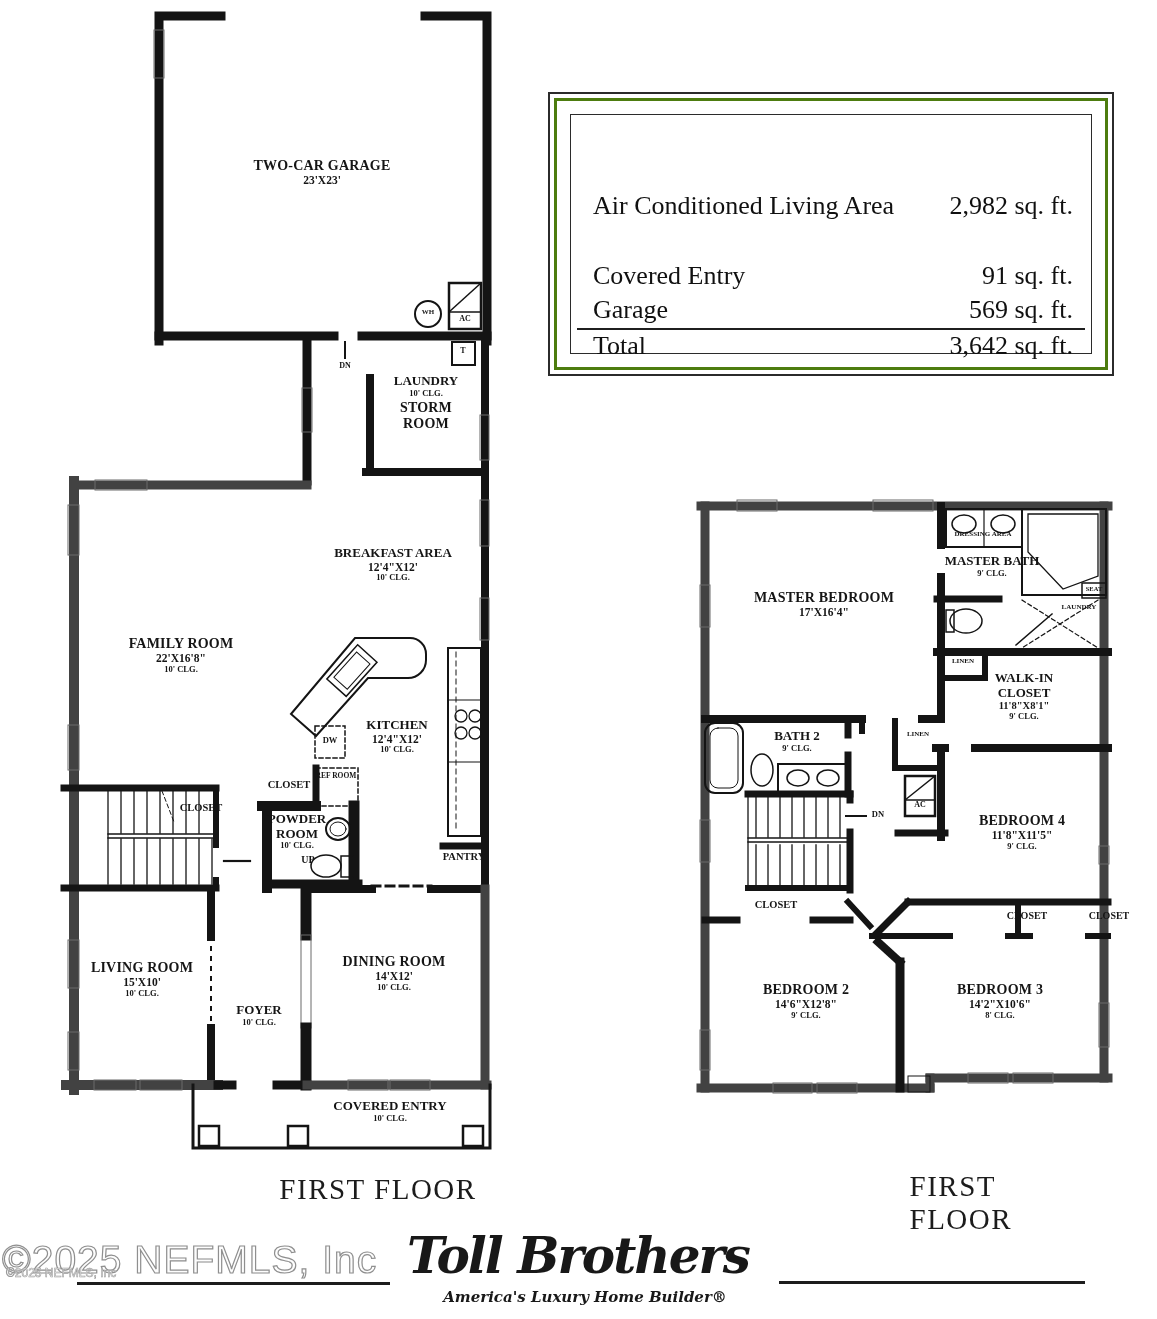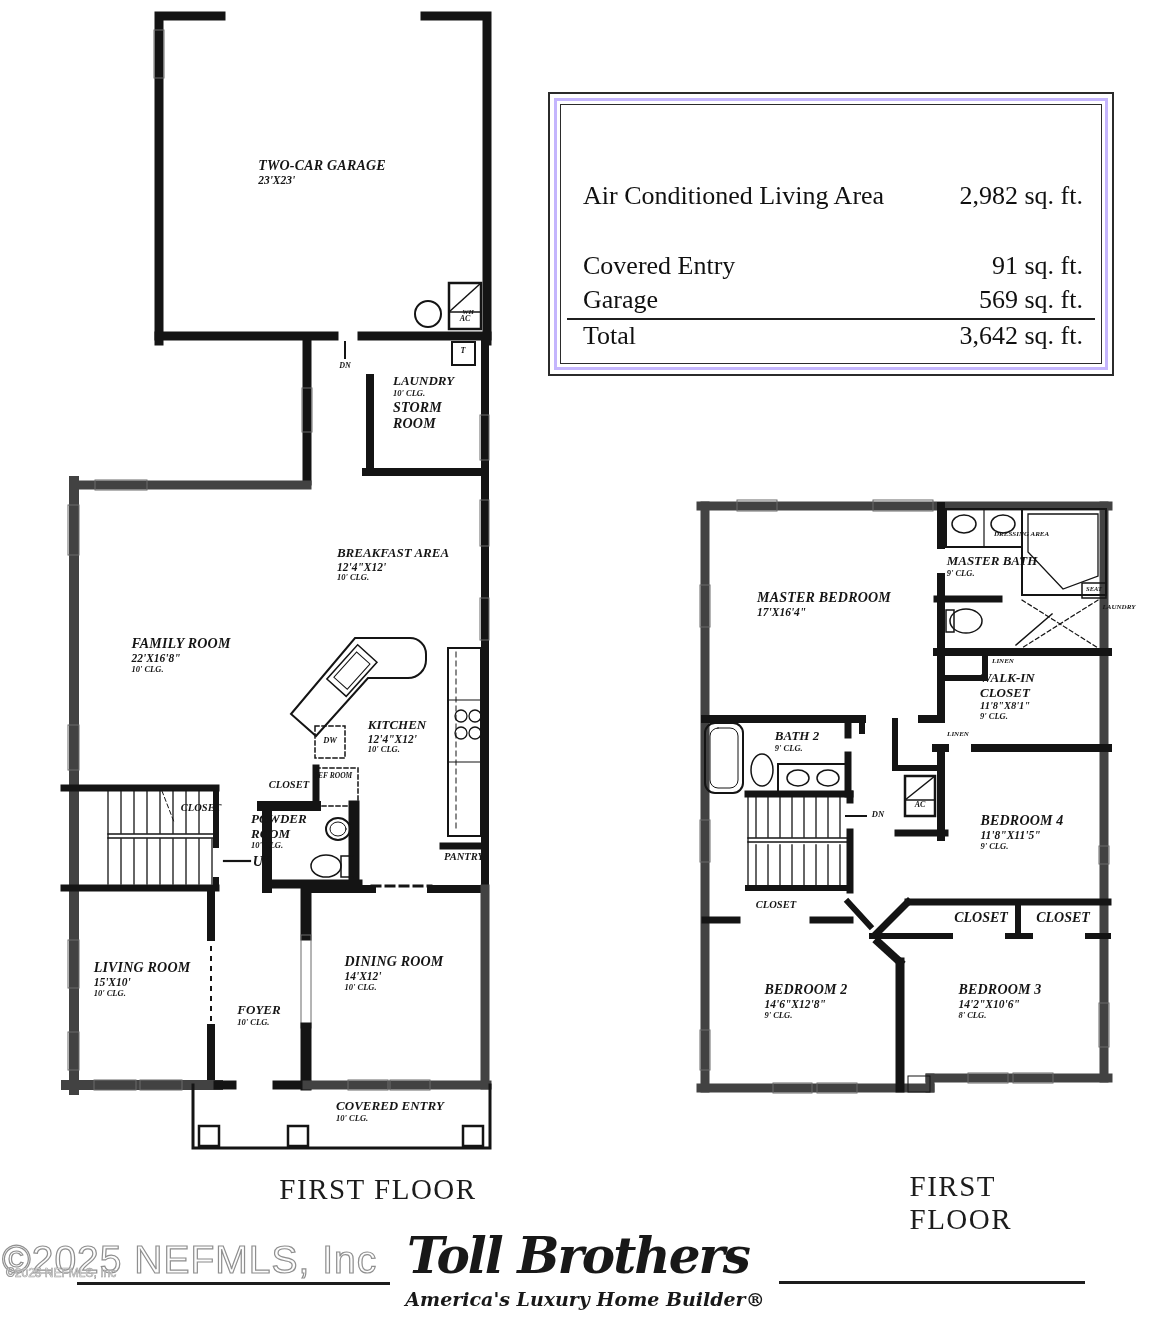--- a/index.html
+++ b/index.html
@@ -4,52 +4,52 @@
 <style>
   html,body{margin:0;padding:0;background:#e8e8e8;}
   .canvas{position:relative;width:1157px;height:1319px;background:#ffffff;overflow:hidden;
           font-family:"Liberation Serif",serif;color:#151515;}
   svg.lines{position:absolute;left:0;top:0;}
   svg.lines *{fill:none;stroke-linecap:square;}
   .ww{stroke:#141414;}
   .wg{stroke:#424242;}
   .fx{fill:#fff;stroke:#141414;}
   .win{fill:#fff;stroke:#6b6b6b;stroke-width:1;}
-  .lbl{position:absolute;transform:translateX(-50%);text-align:left;line-height:1.12;white-space:nowrap;font-style:italic;}
+  .lbl{position:absolute;transform:translateX(-50%);text-align:center;line-height:1.12;white-space:nowrap;}
   .room{font-size:14px;font-weight:700;letter-spacing:.2px;}
   .rm13{font-size:13px;font-weight:700;}
   .dims{font-size:11.5px;font-weight:700;}
   .clg{font-size:8.5px;font-weight:700;}
   .small{font-size:10.5px;font-weight:700;}
-  .sm9{font-size:14px;font-weight:700;}
+  .sm9{font-size:10px;font-weight:700;margin-left:46px;}
   .tiny{font-size:7.5px;font-weight:700;}
-  .t7{font-size:7px;font-weight:700;margin-left:40px;}
+  .t7{font-size:7px;font-weight:700;}
   .t65{font-size:6.5px;font-weight:700;}
   .t8{font-size:8px;font-weight:700;}
   .t85{font-size:8.5px;font-weight:700;}
   .wrap{white-space:normal;}
   
   .sumtable{position:absolute;left:548px;top:92px;width:566px;height:284px;
             border:2px solid #2b2b2b;padding:4px;box-sizing:border-box;background:#fff;}
-  .sumin1{border:3px solid #c4b5fd;height:100%;box-sizing:border-box;padding:3px;}
+  .sumin1{border:3px solid #4d7c0f;height:100%;box-sizing:border-box;padding:13px;}
   .sumin2{border:1px solid #2b2b2b;height:100%;box-sizing:border-box;position:relative;
           font-size:26px;color:#101010;}
   .trow{position:absolute;left:22px;right:18px;display:flex;justify-content:space-between;}
   .tline{position:absolute;left:6px;right:6px;top:213px;border-top:2.5px solid #1f1f1f;}
   
   .caption{position:absolute;transform:translateX(-50%);font-size:29px;letter-spacing:1.5px;color:#1c1c1c;}
   .wm-big{position:absolute;left:2px;top:1238px;font-family:"Liberation Sans",sans-serif;
           font-size:39px;letter-spacing:1px;color:#fdfdfd;-webkit-text-stroke:1.2px #8f8f8f;}
   .wm-small{position:absolute;left:6px;top:1266px;font-family:"Liberation Sans",sans-serif;
           font-size:12px;color:#fbfbfb;-webkit-text-stroke:.6px #9a9a9a;}
   .logo{position:absolute;left:578px;top:1226px;transform:translateX(-50%);
         font-family:"DejaVu Serif",serif;font-size:50px;font-weight:700;font-style:italic;
         color:#181818;letter-spacing:-2px;}
   .tagline{position:absolute;left:585px;top:1288px;transform:translateX(-50%);
-        font-family:"DejaVu Serif",serif;font-size:19px;font-weight:700;font-style:italic;color:#181818;}
+        font-family:"DejaVu Serif",serif;font-size:15px;font-weight:700;font-style:italic;color:#181818;}
   .fline{position:absolute;height:3px;background:#1d1d1d;}
 </style>
 </head>
 <body>
 
 <div class="canvas">
 
   <svg class="lines" width="1157" height="1319" viewBox="0 0 1157 1319">
 
     <g>

